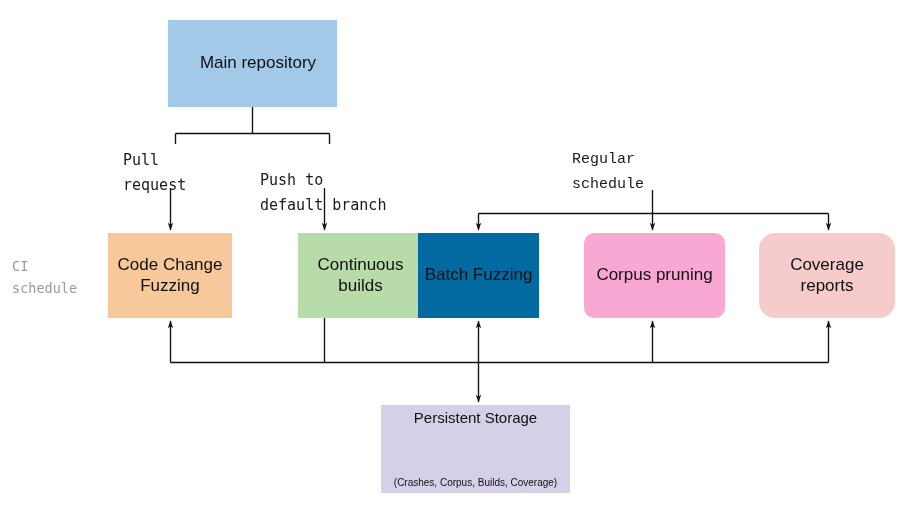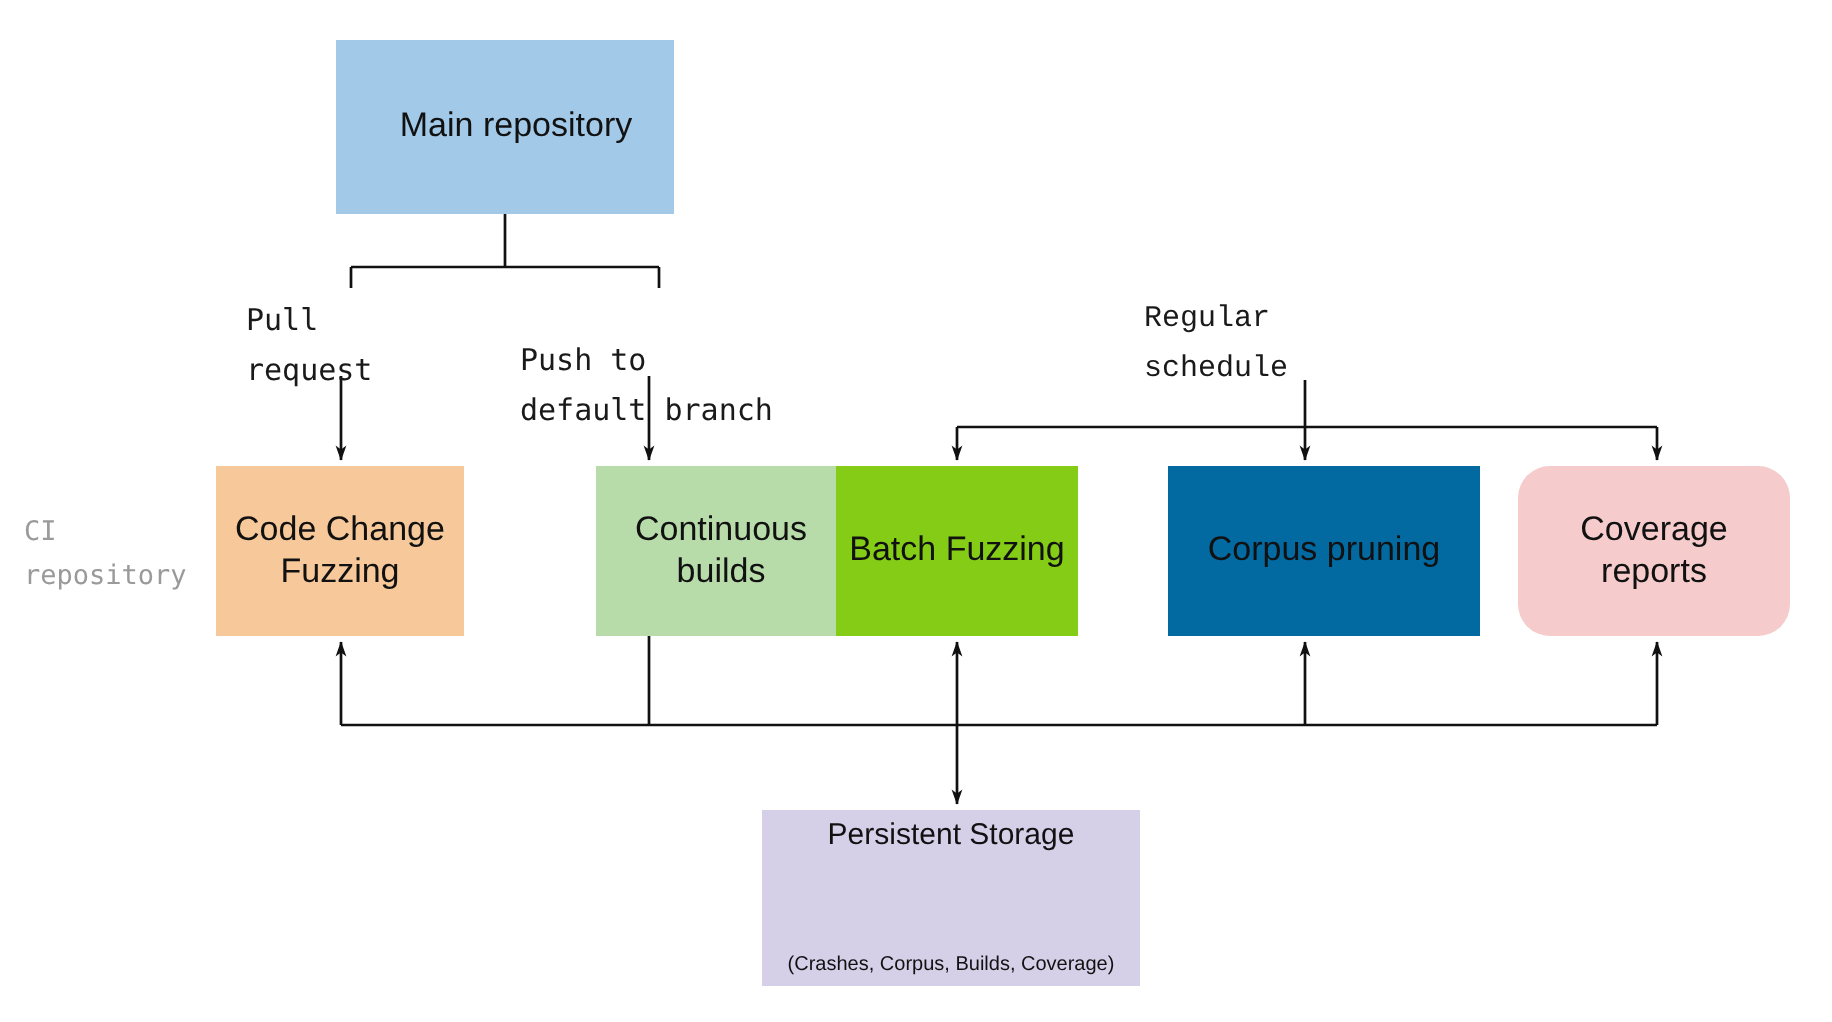--- a/index.html
+++ b/index.html
@@ -120,21 +120,21 @@
 
         <path d="M652.5,362.5 L652.5,321" marker-end="url(#arrowhead)"></path>
 
         <path d="M828.5,362.5 L828.5,321" marker-end="url(#arrowhead)"></path>
       </g>
 
     </g>
   </svg>
 
   <div class="side-label" style="left:12px; top:255px;">CI
-repository</div>
+schedule</div>
 
   <div class="edge-label" style="left:123px; top:148px;">Pull
 request</div>
 
   <div class="edge-label" style="left:260px; top:148px;margin-top:20px;">Push to
 default branch</div>
 
   <div class="edge-label" style="left:572px; top:148px;font-family:Liberation Mono, monospace;">Regular
 schedule</div>
 
@@ -143,25 +143,25 @@
   </div>
 
   <div class="node" style="left:108px; top:233px; width:124px; height:85px; background:#f7c89a; font-size:17px;">
     <span class="node-label">Code Change Fuzzing</span>
   </div>
 
   <div class="node" style="left:262px; top:233px; width:125px; height:85px; background:#b7dcaa; font-size:17px;margin-left:36px;">
     <span class="node-label">Continuous builds</span>
   </div>
 
-  <div class="node" style="left:418px; top:233px; width:121px; height:85px; background:#84cc16; font-size:17px;">
+  <div class="node" style="left:418px; top:233px; width:121px; height:85px; background:#0369a1; font-size:17px;">
     <span class="node-label">Batch Fuzzing</span>
   </div>
 
-  <div class="node" style="left:584px; top:233px; width:156px; height:85px; background:#0369a1; font-size:17px;">
+  <div class="node" style="left:584px; top:233px; width:141px; height:85px; background:#f9a8d4; font-size:17px;border-radius:10px;">
     <span class="node-label">Corpus pruning</span>
   </div>
 
   <div class="node" style="left:759px; top:233px; width:136px; height:85px; background:#f5cbcb; font-size:17px;border-radius:16px;">
     <span class="node-label">Coverage reports</span>
   </div>
 
   <div class="node" style="left:381px; top:405px; width:189px; height:88px; background:#d6cfe8; font-size:15px;gap:48px;">
     <span class="node-label">Persistent Storage</span>
     <span class="node-sublabel">(Crashes, Corpus, Builds, Coverage)</span>

